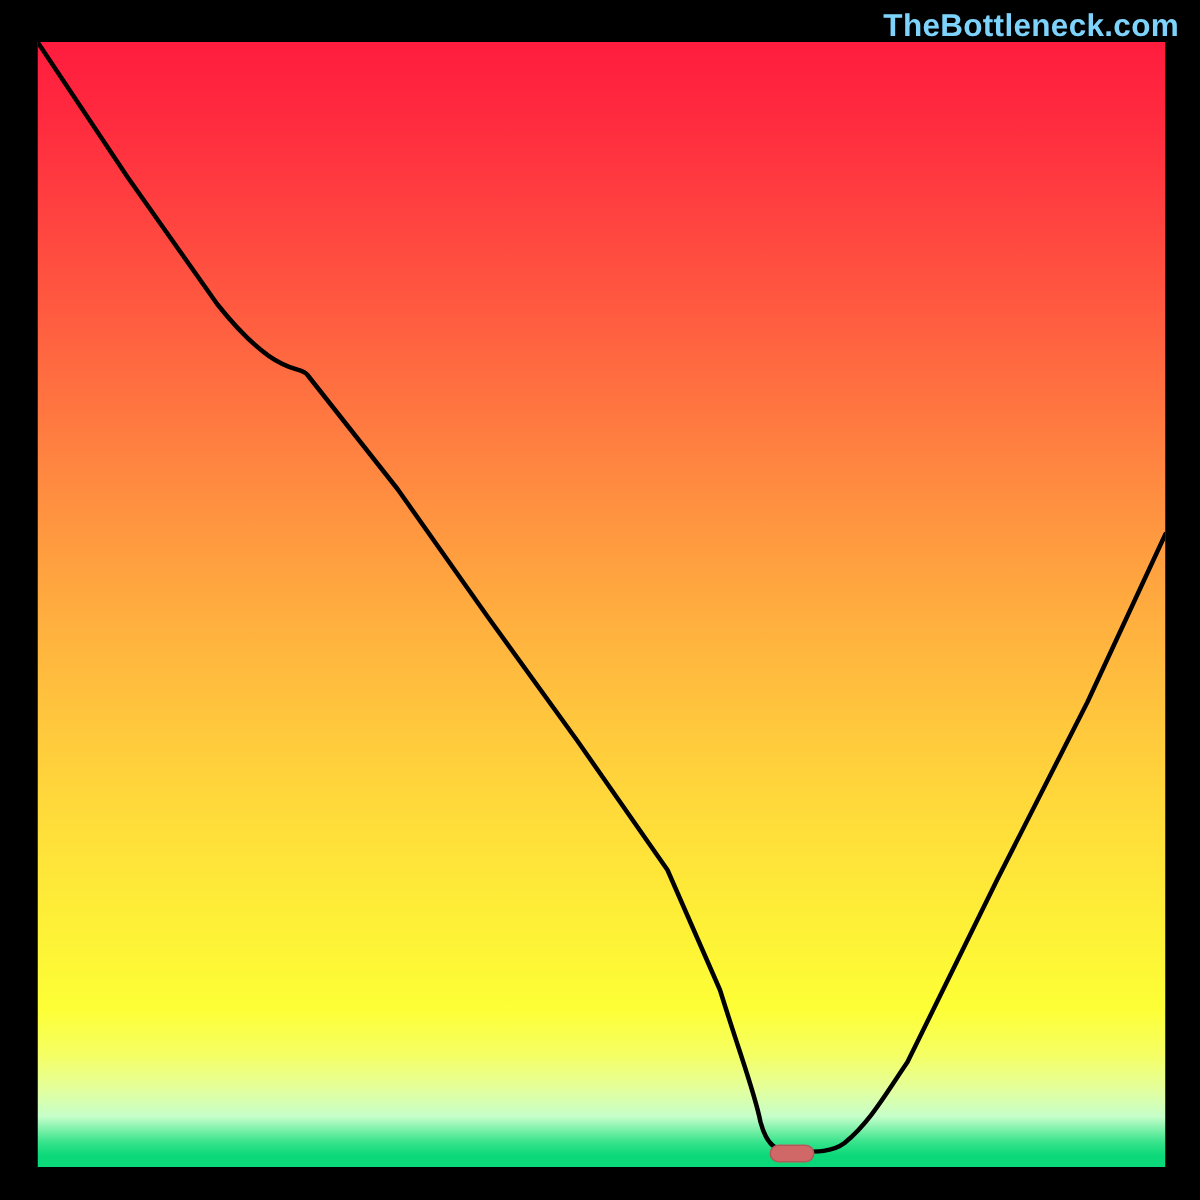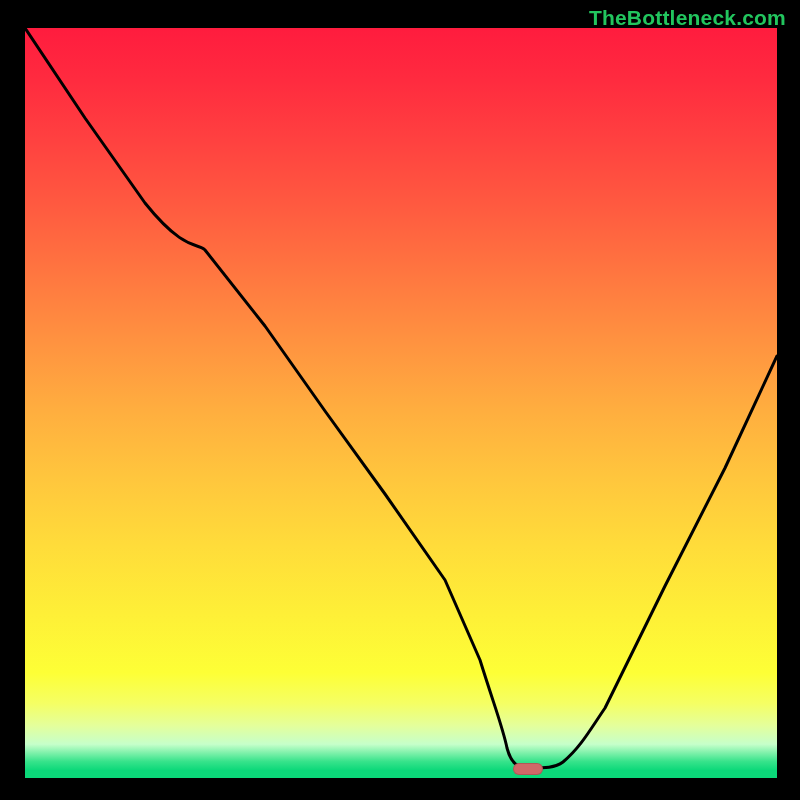--- a/index.html
+++ b/index.html
@@ -72,21 +72,21 @@
     width: 30px;
     height: 12px;
     border-radius: 6px;
     background: #d06868;
     box-shadow: inset 0 0 0 1px rgba(0,0,0,0.15);
   }
   .watermark {
     position: absolute;
     top: 6px;
     right: 14px;
-    color: #22c55e;
+    color: #7dd3fc;
     font-family: Arial, Helvetica, sans-serif;
     font-size: 21px;
     font-weight: 600;
     letter-spacing: 0.2px;
     user-select: none;
   }
 </style>
 </head>
 <body>
 

